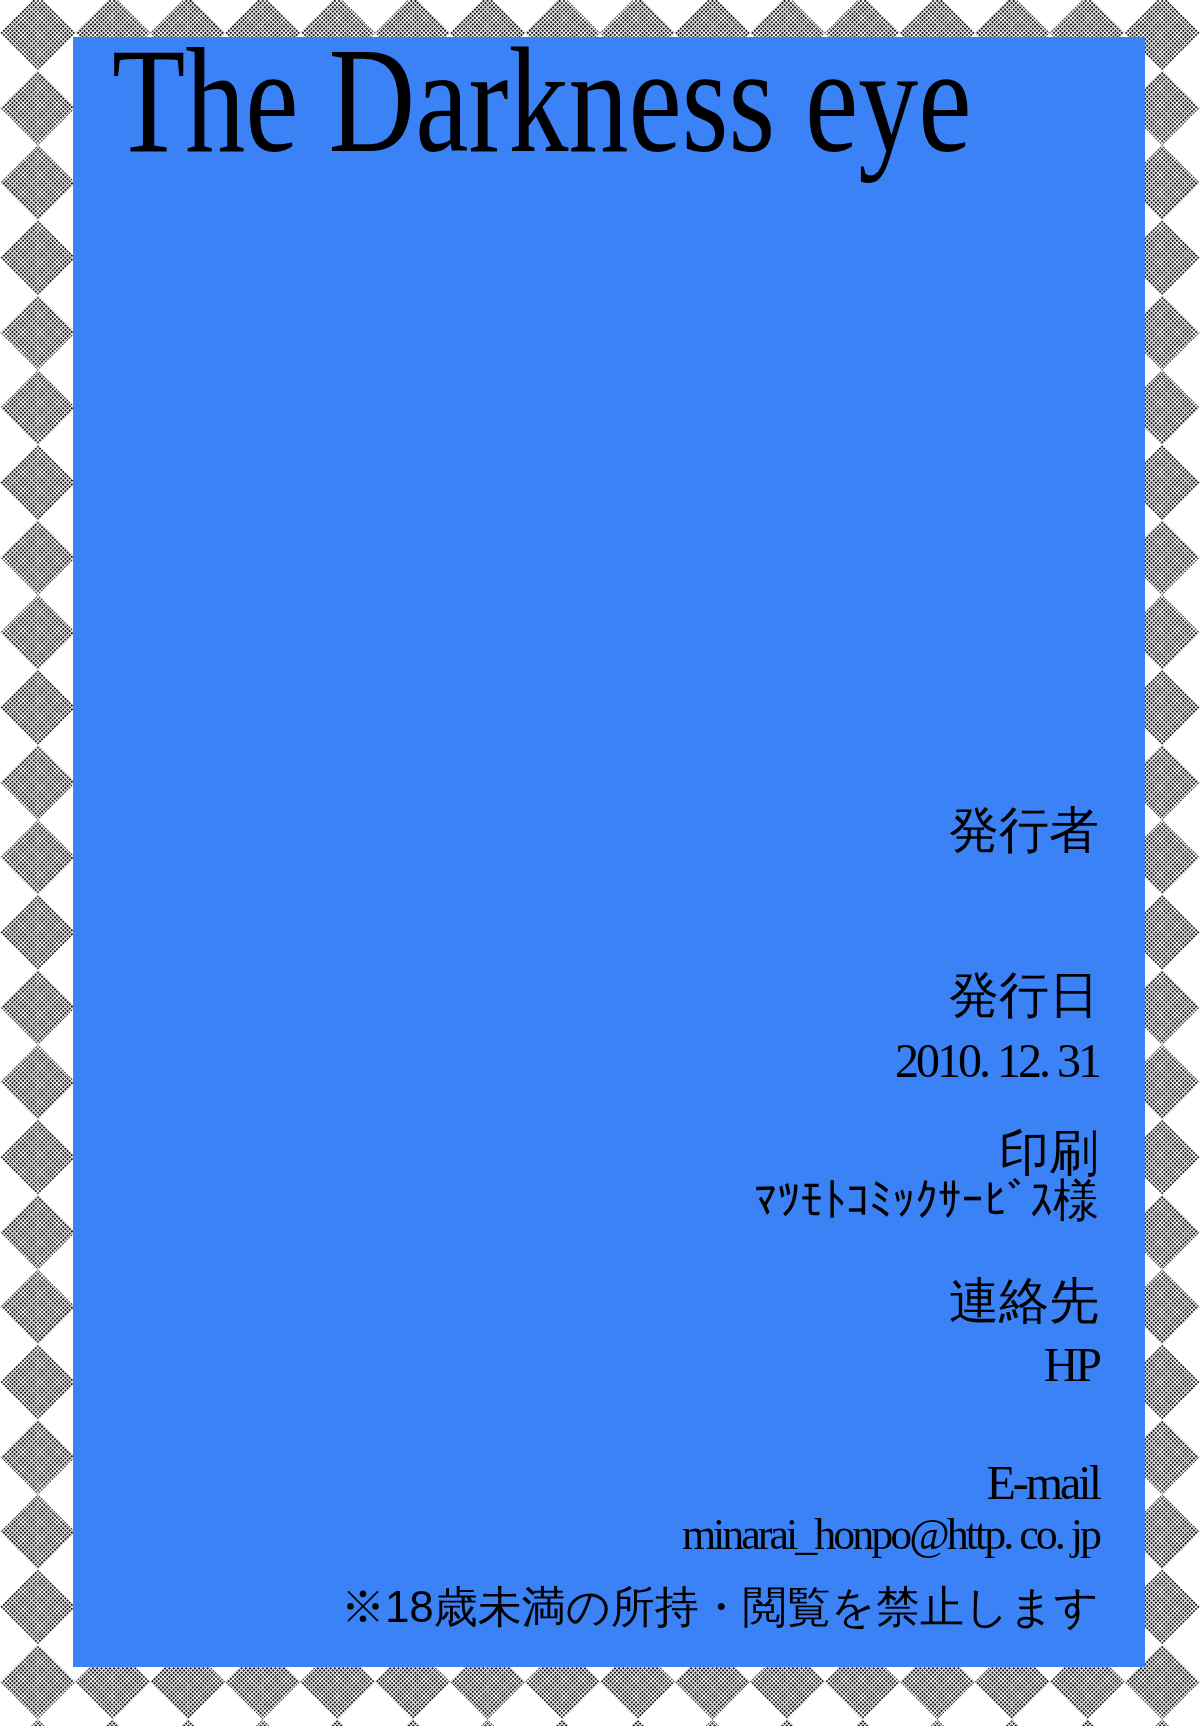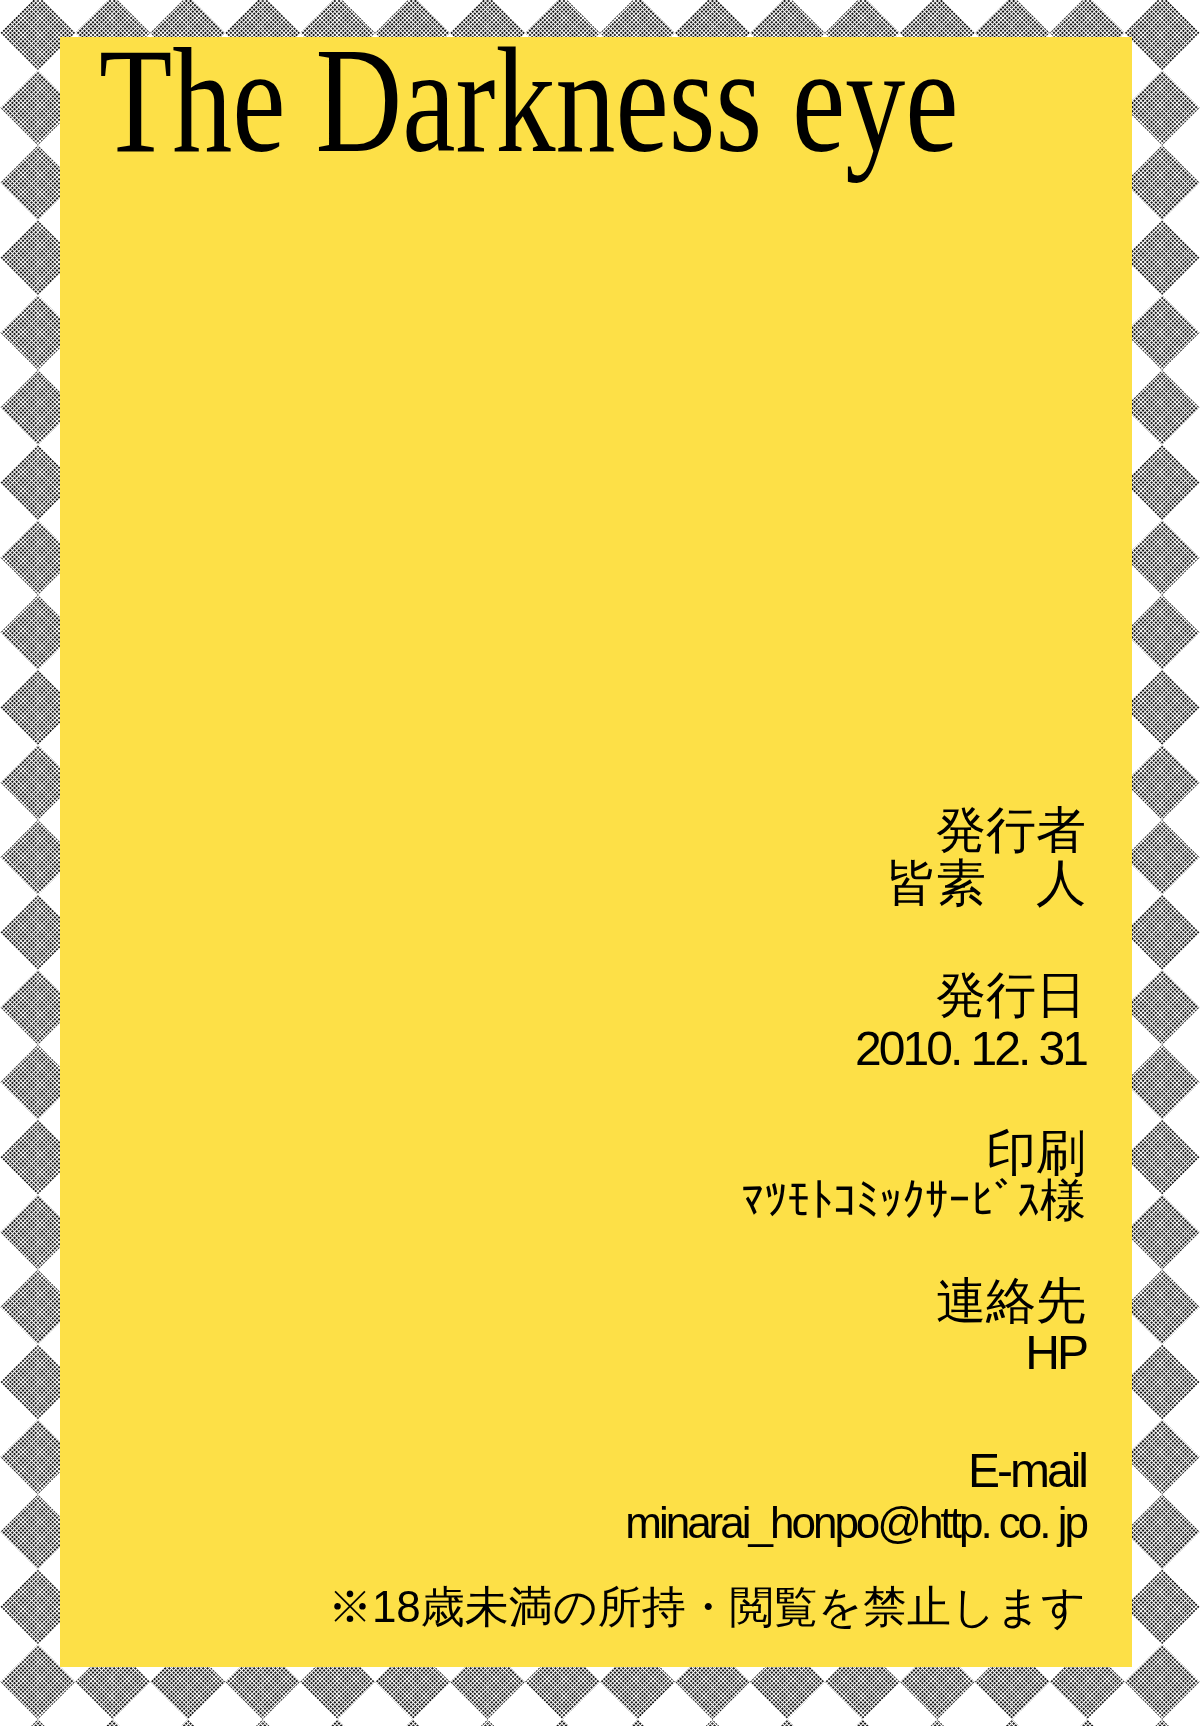--- a/index.html
+++ b/index.html
@@ -38,25 +38,25 @@
       radial-gradient(circle, #ffffff 1px, rgba(255,255,255,0) 1.25px),
       linear-gradient(45deg, #161616 25%, transparent 25%, transparent 75%, #161616 75%, #161616),
       linear-gradient(45deg, #161616 25%, transparent 25%, transparent 75%, #161616 75%, #161616);
     background-size: 3px 3px, 106px 106px, 106px 106px;
     background-position: 0 0, 0 0, 53px 53px;
   }
 
   
   .sheet {
     position: absolute;
-    left: 60px;
+    left: 73px;
     top: 37px;
     width: 1072px;
     height: 1630px;
-    background: #fde047;
+    background: #3b82f6;
   }
 
   .title {
     position: absolute;
     left: 39px;
     top: -12px;
     font-family: "Liberation Serif", serif;
     font-size: 150px;
     font-weight: normal;
     line-height: 1;
@@ -75,21 +75,21 @@
   }
   .line {
     position: absolute;
     right: 0;
     white-space: pre;
     text-align: right;
     line-height: 1;
   }
   .jp      { font-family: "Liberation Sans", sans-serif; font-size: 50px; }
   .jp-sm   { font-family: "Liberation Sans", sans-serif; font-size: 46px; }
-  .mono    { font-family: Liberation Sans, sans-serif; letter-spacing: -3px; }
+  .mono    { font-family: Liberation Serif, serif; letter-spacing: -3px; margin-top: 12px; }
   .fs48    { font-size: 48px; }
   .fs44    { font-size: 44px; }
   .bold    { font-weight: normal; }
 
   .pos-publisher-label { top: 768px; }
   .pos-publisher-name  { top: 821px; }
   .pos-date-label      { top: 933px; }
   .pos-date-value      { top: 988px; }
   .pos-printer-label   { top: 1091px; }
   .pos-printer-name    { top: 1140px; margin-left: 16px; }
@@ -108,21 +108,20 @@
 </div>
 
 <div class="sheet">
 
   <div class="title">The Darkness eye</div>
 
   <div class="info">
 
     <div class="line jp pos-publisher-label">発行者</div>
 
-    <div class="line jp pos-publisher-name">皆素　人</div>
 
     <div class="line jp pos-date-label">発行日</div>
 
     <div class="line mono fs48 pos-date-value">2010. 12. 31</div>
 
     <div class="line jp pos-printer-label">印刷</div>
 
     <div class="line jp-sm pos-printer-name">ﾏﾂﾓﾄｺﾐｯｸｻｰﾋﾞｽ様</div>
 
     <div class="line jp pos-contact-label">連絡先</div>

